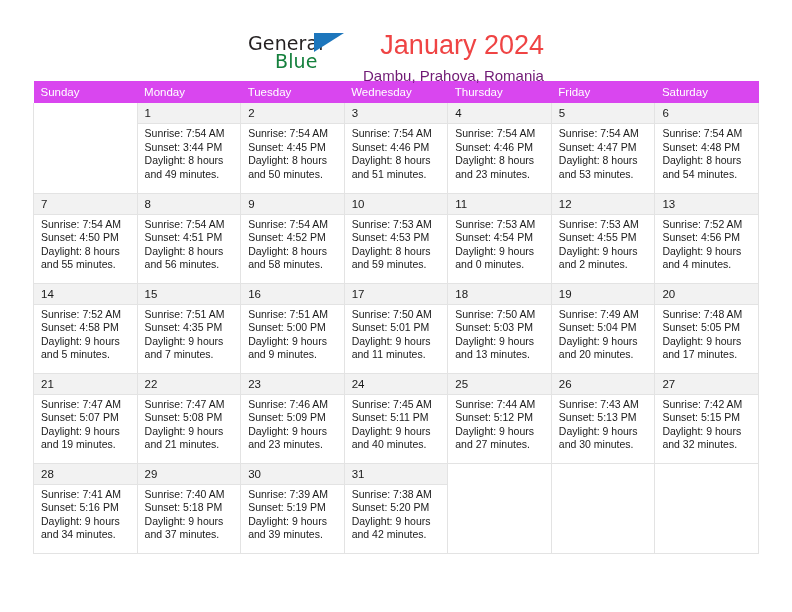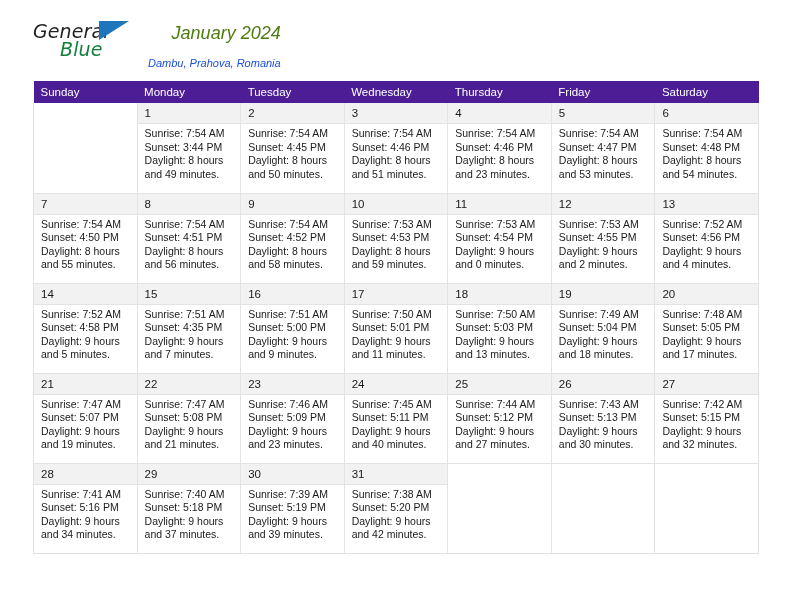--- a/index.html
+++ b/index.html
@@ -18,26 +18,25 @@
     position: relative;
     width: 792px;
     height: 612px;
     box-sizing: border-box;
     padding: 0 33px;
   }
 
   
   .header {
     display: flex;
-    justify-content: flex-start;
+    justify-content: center;
     align-items: flex-start;
-    padding-top: 18px;
+    padding-top: 30px;
     height: 72px;
     box-sizing: border-box;
-    font-style: italic;
   }
   .logo {
     position: relative;
     width: 115px;
     height: 48px;
     flex: 0 0 auto;
   }
   .logo-general {
     position: absolute;
     left: 0;
@@ -66,44 +65,44 @@
     height: 0;
     border-left: 30px solid #1d76bc;
     border-bottom: 19px solid transparent;
   }
 
   .titles {
     text-align: right;
     flex: 0 0 auto;
   }
   .title-main {
-    font-size: 18px;
+    font-size: 27px;
     line-height: 30px;
-    color: #4d7c0f;
+    color: #ef4444;
     font-weight: 400;
     white-space: nowrap;
   }
   .title-sub {
     margin-top: 7px;
-    font-size: 11px;
+    font-size: 15px;
     line-height: 17px;
-    color: #1d4ed8;
+    color: #701a75;
     font-weight: 400;
     white-space: nowrap;
   }
 
   
   .calendar {
     margin-top: 9px;
     width: 726px;
     border-collapse: collapse;
     table-layout: fixed;
   }
   .calendar th {
-    background: #4c1d95;
+    background: #d946ef;
     color: #ffffff;
     font-size: 11.5px;
     font-weight: 400;
     text-align: left;
     padding: 5px 0 5px 7px;
     height: 21px;
     box-sizing: border-box;
     border: none;
   }
   .calendar td {
@@ -381,21 +380,21 @@
               </div>
             </div>
           </td>
           <td>
             <div class="cell">
               <div class="daynum">19</div>
               <div class="details">
                 <div>Sunrise: 7:49 AM</div>
                 <div>Sunset: 5:04 PM</div>
                 <div>Daylight: 9 hours</div>
-                <div>and 18 minutes.</div>
+                <div>and 20 minutes.</div>
               </div>
             </div>
           </td>
           <td>
             <div class="cell">
               <div class="daynum">20</div>
               <div class="details">
                 <div>Sunrise: 7:48 AM</div>
                 <div>Sunset: 5:05 PM</div>
                 <div>Daylight: 9 hours</div>

